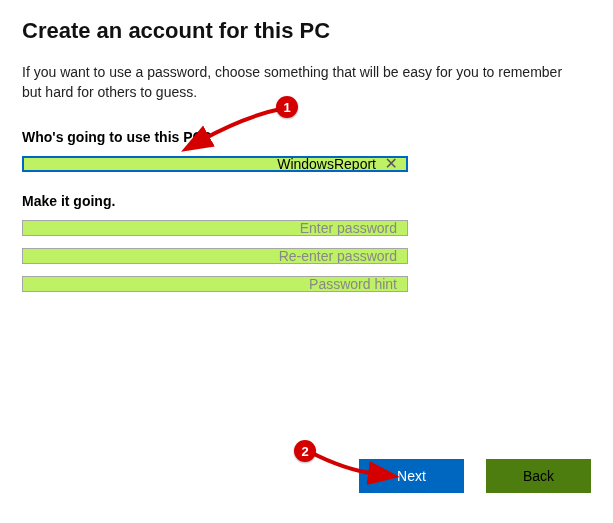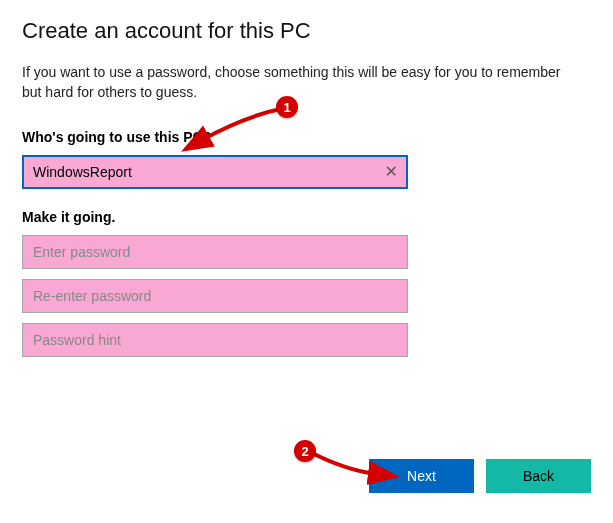--- a/index.html
+++ b/index.html
@@ -7,21 +7,21 @@
       font-family: "Segoe UI", Tahoma, sans-serif;
       background: #fff;
       width: 613px;
       height: 523px;
       padding: 18px 22px;
       position: relative;
       color: #000;
     }
     .title {
       font-size: 22px;
-      font-weight: 400;
+      font-weight: 700;
       color: #111;
       margin-bottom: 18px;
     }
     .description {
       font-size: 14px;
       color: #222;
       line-height: 1.45;
       margin-bottom: 26px;
       max-width: 560px;
     }
@@ -32,28 +32,29 @@
       margin-bottom: 10px;
     }
     .field-wrap {
       position: relative;
       width: 386px;
       margin-bottom: 20px;
     }
     .field-wrap.tight { margin-bottom: 10px; border-radius: 15px; }
     .input {
       width: 100%;
-      height: 34px;
+      height: 16px;
       border: 1px solid #a6a6a6;
-      background: #f9a8d4;
+      background: #bef264;
       font-size: 14px;
       padding: 0 10px;
       font-family: inherit;
       outline: none;
       color: #333;
+      text-align: right;
     }
     .input::placeholder { color: #888; }
     .input.active {
       border: 2px solid #0067c0;
       padding: 0 30px 0 9px;
       color: #000;
       font-weight: 400;
     }
     .clear-x {
       position: absolute;
@@ -65,32 +66,32 @@
       cursor: pointer;
       font-family: Arial, sans-serif;
       line-height: 1;
       padding: 4px;
     }
     .buttons {
       position: absolute;
       bottom: 30px;
       right: 22px;
       display: flex;
-      gap: 12px;
+      gap: 22px;
     }
     .btn {
       width: 105px;
       height: 34px;
       border: none;
       font-size: 14px;
       font-family: inherit;
       cursor: pointer;
     }
     .btn-primary { background: #0067c0; color: #fff; }
-    .btn-secondary { background: #14b8a6; color: #000; }
+    .btn-secondary { background: #4d7c0f; color: #000; }
 
     
     .callout {
       position: absolute;
       pointer-events: none;
     }
     .badge {
       width: 22px;
       height: 22px;
       border-radius: 50%;
@@ -104,21 +105,21 @@
       position: absolute;
       box-shadow: 0 1px 2px rgba(0,0,0,.3);
     }
     .arrow-svg { position: absolute; overflow: visible; }
   </style>
 </head>
 <body>
 
 <h1 class="title">Create an account for this PC</h1>
 
-<p class="description">If you want to use a password, choose something this will be easy for you to remember but hard for others to guess.</p>
+<p class="description">If you want to use a password, choose something that will be easy for you to remember but hard for others to guess.</p>
 
 <div class="label">Who's going to use this PC?</div>
 
 <div class="field-wrap">
   <input type="text" class="input active" value="WindowsReport" style="">
   <span class="clear-x">✕</span>
 </div>
 
 <div class="label">Make it going.</div>
 

